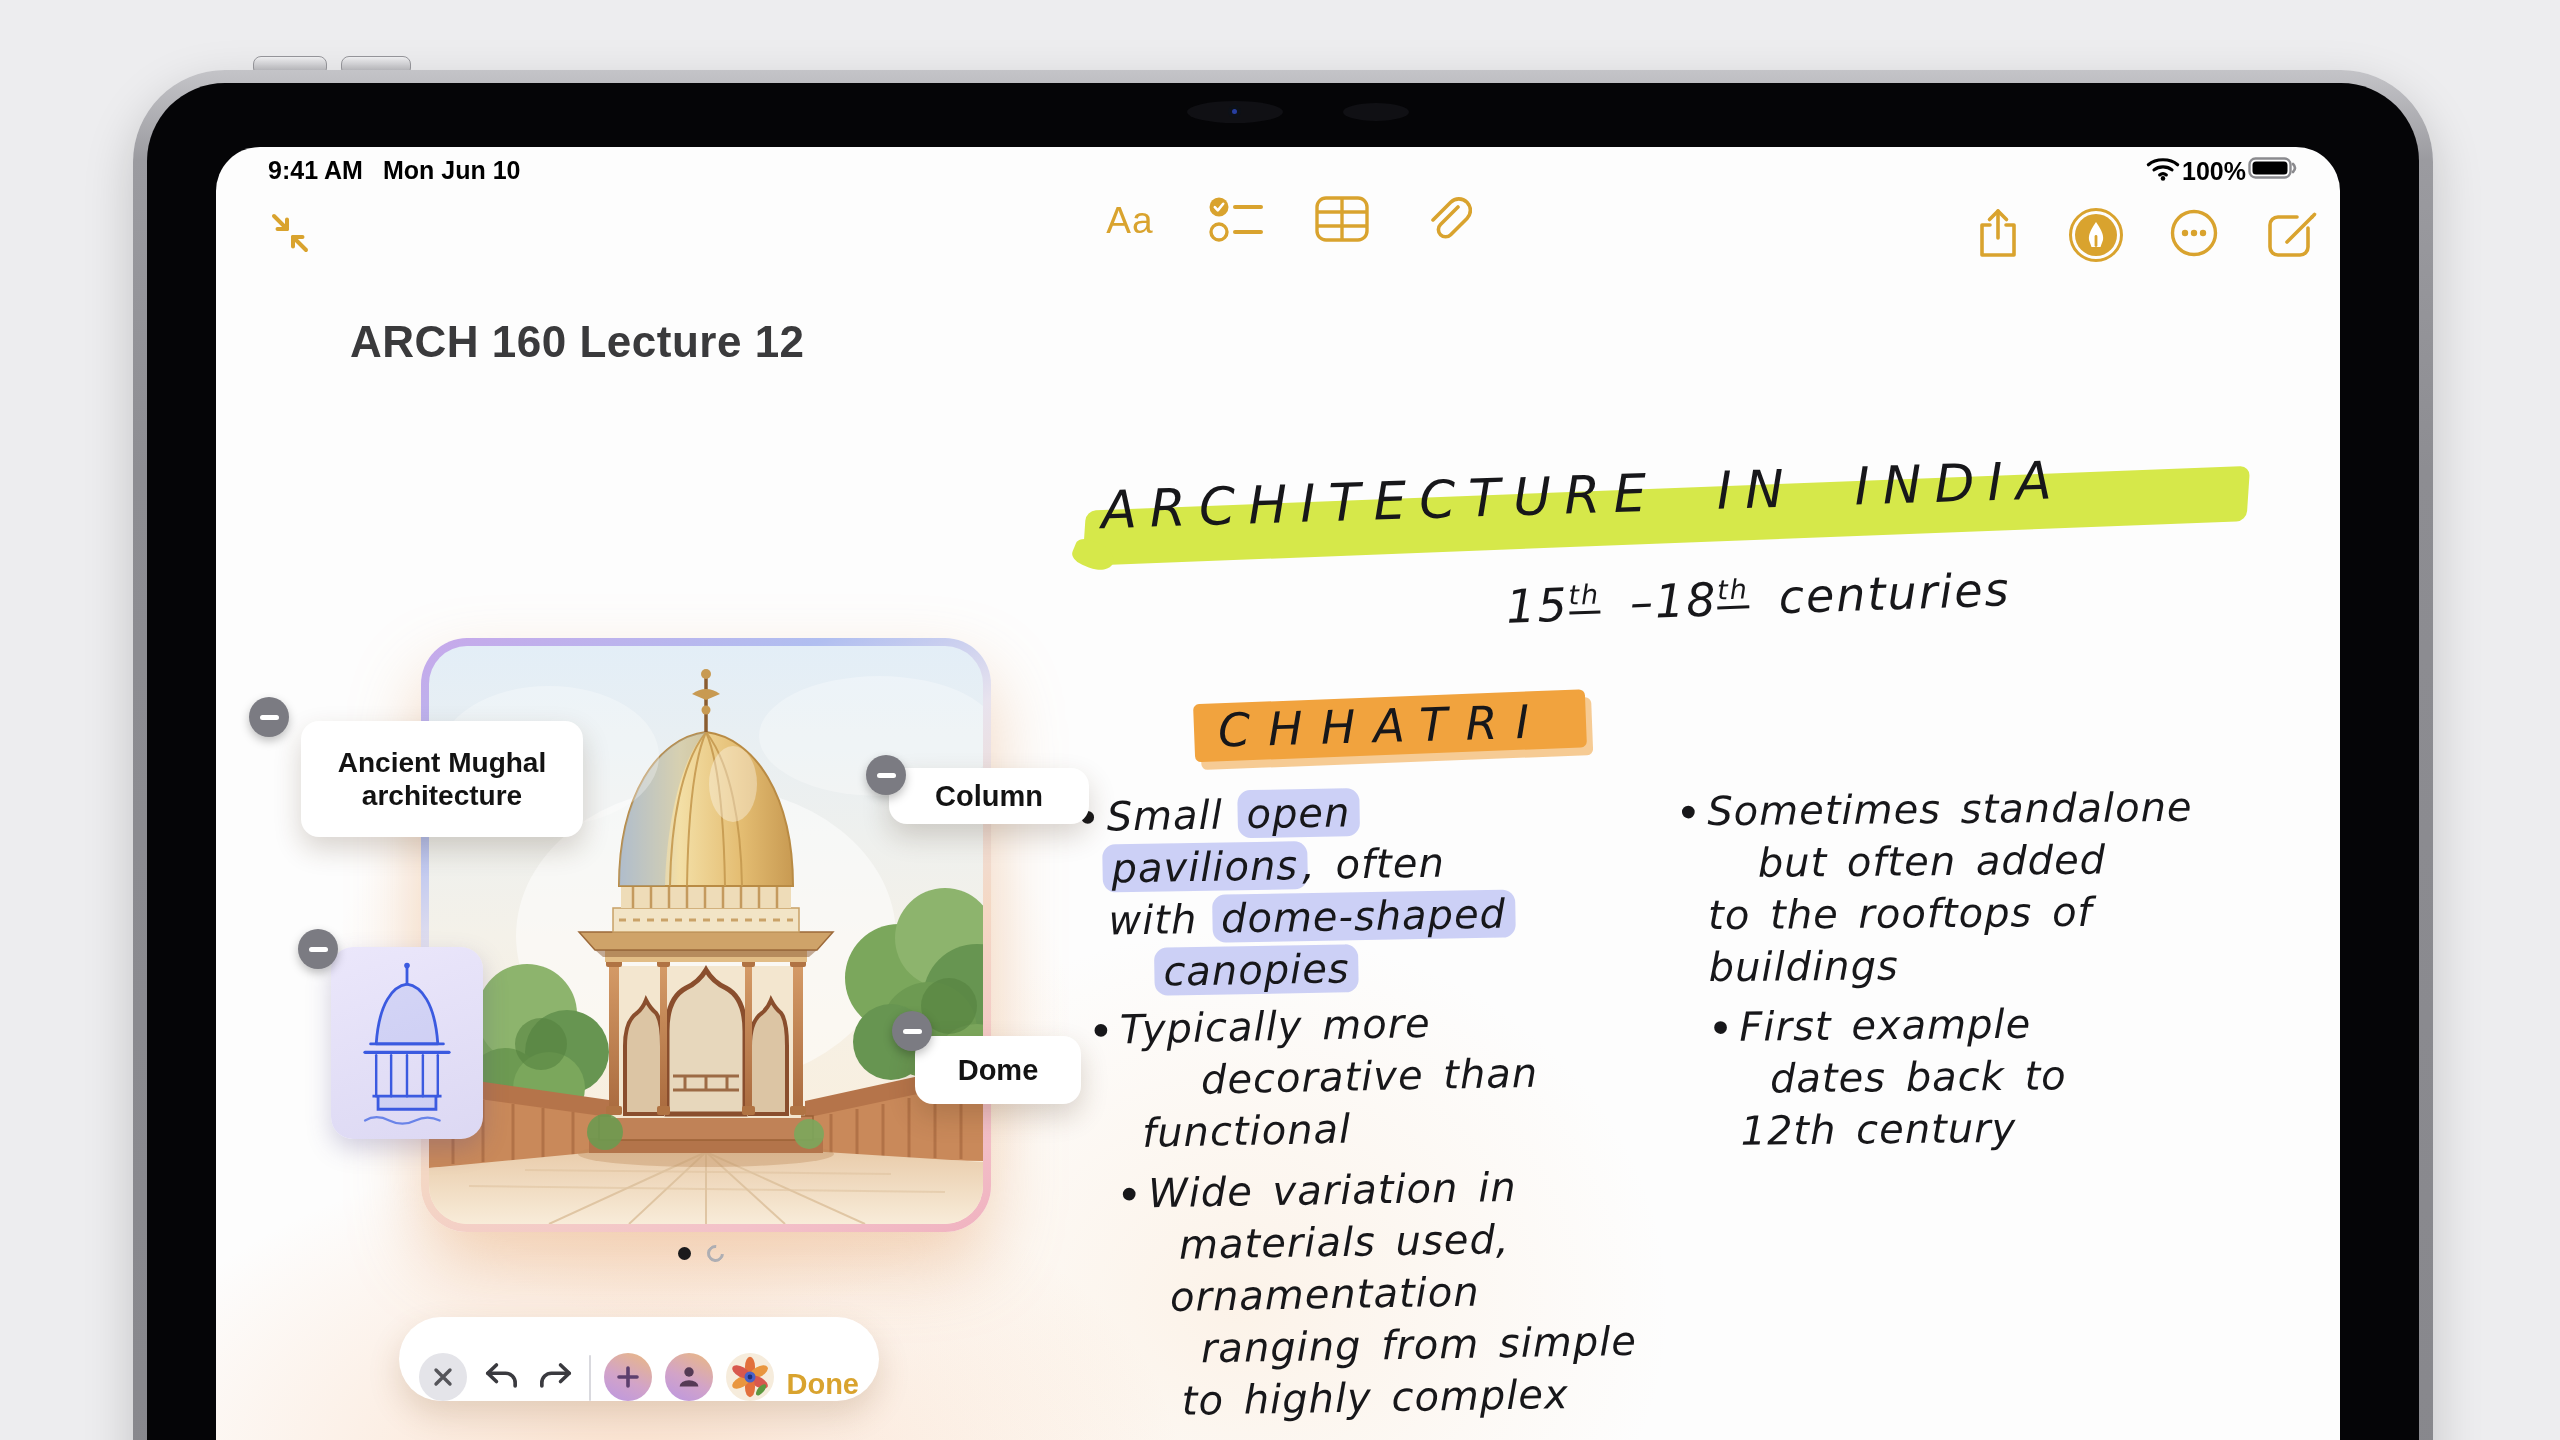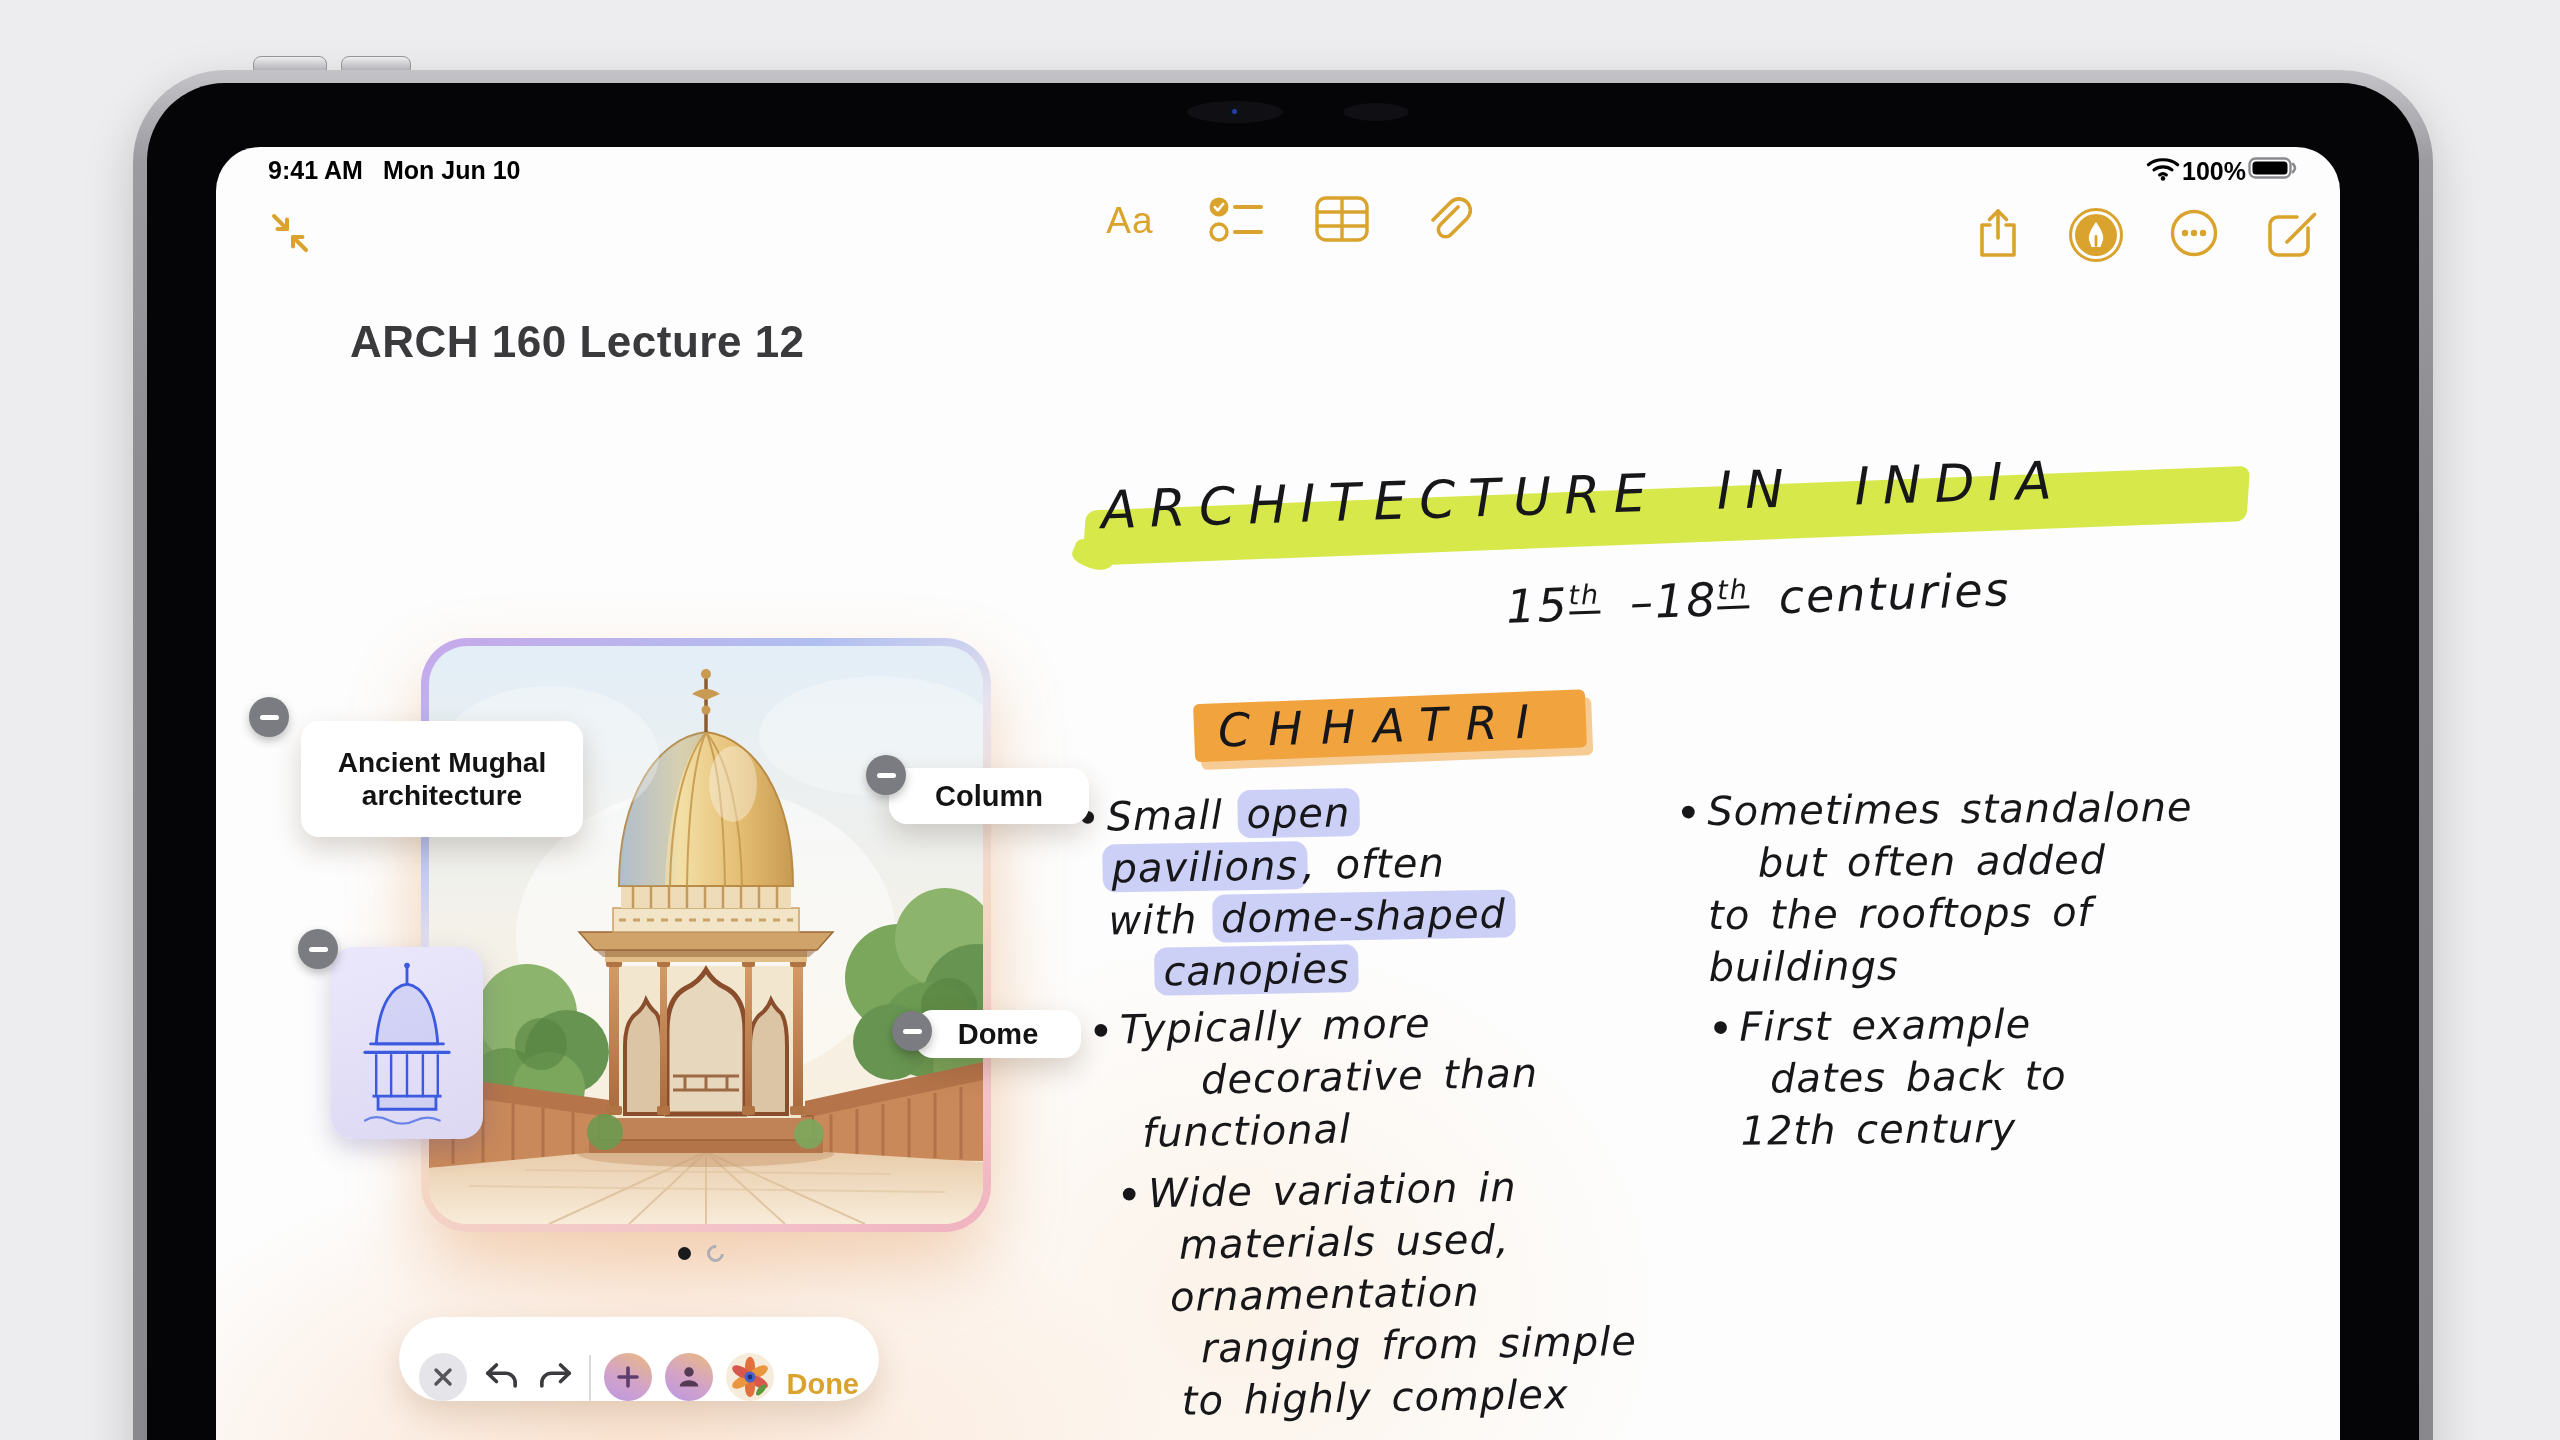--- a/index.html
+++ b/index.html
@@ -83,21 +83,21 @@
   .image-card{position:absolute;left:205px;top:491px;width:570px;height:594px;border-radius:46px;
     background:linear-gradient(155deg,#c7a8ea 0%,#b0bef0 22%,#e8e3ee 38%,#f4d8c4 62%,#f3c1c9 86%,#f0b2c0 100%);
     box-shadow:0 34px 70px rgba(226,150,86,.38);padding:8px;cursor:pointer;}
   .image-card svg{display:block;border-radius:38px;}
 
   .tag{position:absolute;background:#fff;border-radius:18px;
     box-shadow:0 12px 28px rgba(70,45,20,.20);display:flex;align-items:center;justify-content:center;
     text-align:center;font-weight:700;color:#131313;cursor:pointer;z-index:5;}
   .tag-mughal{left:57px;top:574px;width:282px;height:116px;font-size:28px;line-height:33px;padding:0 20px;margin-left:28px;}
   .tag-column{left:673px;top:621px;width:200px;height:56px;font-size:29px;}
-  .tag-dome{left:699px;top:863px;width:166px;height:48px;font-size:29px;}
+  .tag-dome{left:699px;top:889px;width:166px;height:68px;font-size:29px;}
   .tag-chhatri{left:129px;top:929px;width:192px;height:98px;font-size:28px;line-height:33px;}
   .minus-badge{position:absolute;width:40px;height:40px;border-radius:50%;background:#7b7b82;
     display:flex;align-items:center;justify-content:center;z-index:6;cursor:pointer;
     box-shadow:0 4px 10px rgba(0,0,0,.25);}
   .minus-badge::after{content:"";width:19px;height:5px;border-radius:3px;background:#fff;}
   .sketch{position:absolute;left:115px;top:800px;width:152px;height:192px;border-radius:22px;
     background:linear-gradient(160deg,#ebe7fb,#dcd8f3);box-shadow:0 10px 24px rgba(80,70,140,.25);
     z-index:4;cursor:pointer;display:flex;align-items:center;justify-content:center;}
 
   .dots-row{position:absolute;left:462px;top:1098px;display:flex;align-items:center;gap:16px;}

